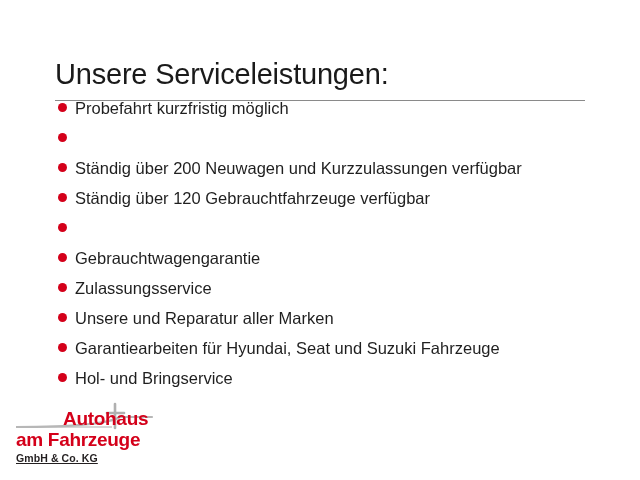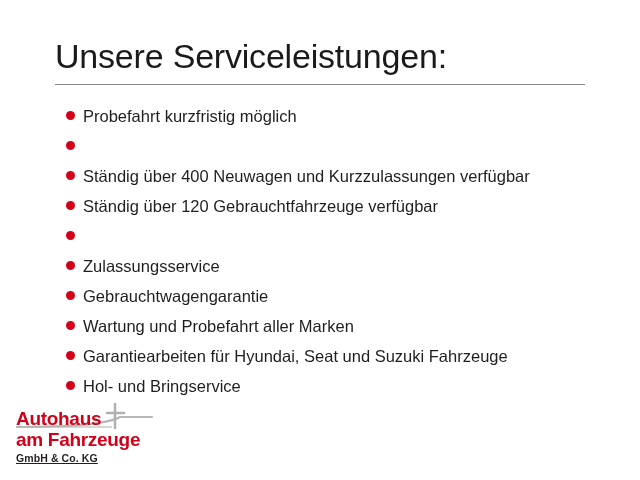--- a/index.html
+++ b/index.html
@@ -22,42 +22,43 @@
   }
 
   
   .title-block {
     position: absolute;
     left: 55px;
     top: 38px;
     width: 530px;
   }
   .slide-title {
-    font-size: 34px;
+    font-size: 29px;
     font-weight: 400;
     color: #1a1a1a;
     letter-spacing: -0.2px;
     line-height: 1.1;
     white-space: nowrap;
+    margin-top: 21px;
   }
   .title-rule {
     margin-top: 9px;
     width: 530px;
     height: 1px;
     background: #8a8a8a;
   }
 
   
   .bullet-list {
     position: absolute;
     left: 58px;
     top: 93px;
     width: 560px;
     list-style: none;
-    margin: 8px;
+    margin: 0;
     padding: 0;
   }
   .bullet-item {
     display: flex;
     align-items: flex-start;
     height: 30px;
     line-height: 30px;
   }
   .bullet-dot {
     flex: 0 0 auto;
@@ -93,21 +94,21 @@
   .logo-line1,
   .logo-line2 {
     position: absolute;
     left: 0;
     font-size: 19px;
     font-weight: bold;
     color: #d4001a;
     letter-spacing: -0.3px;
     white-space: nowrap;
   }
-  .logo-line1 { top: 6px; }
+  .logo-line1 { top: 6px; margin-left: 47px; }
   .logo-line2 { top: 27px; }
   .logo-sub {
     position: absolute;
     left: 0;
     top: 50px;
     font-size: 10.5px;
     font-weight: bold;
     color: #231f20;
     letter-spacing: 0.1px;
     white-space: nowrap;
@@ -127,40 +128,40 @@
   <ul class="bullet-list">
     <li class="bullet-item">
       <span class="bullet-dot"></span>
       <span class="bullet-text">Probefahrt kurzfristig möglich</span>
     </li>
     <li class="bullet-item">
       <span class="bullet-dot"></span>
     </li>
     <li class="bullet-item">
       <span class="bullet-dot"></span>
-      <span class="bullet-text">Ständig über 400 Neuwagen und Kurzzulassungen verfügbar</span>
+      <span class="bullet-text">Ständig über 200 Neuwagen und Kurzzulassungen verfügbar</span>
     </li>
     <li class="bullet-item">
       <span class="bullet-dot"></span>
       <span class="bullet-text">Ständig über 120 Gebrauchtfahrzeuge verfügbar</span>
     </li>
     <li class="bullet-item">
       <span class="bullet-dot"></span>
     </li>
     <li class="bullet-item">
       <span class="bullet-dot"></span>
+      <span class="bullet-text">Gebrauchtwagengarantie</span>
+    </li>
+    <li class="bullet-item">
+      <span class="bullet-dot"></span>
       <span class="bullet-text">Zulassungsservice</span>
     </li>
     <li class="bullet-item">
       <span class="bullet-dot"></span>
-      <span class="bullet-text">Gebrauchtwagengarantie</span>
-    </li>
-    <li class="bullet-item">
-      <span class="bullet-dot"></span>
-      <span class="bullet-text">Wartung und Probefahrt aller Marken</span>
+      <span class="bullet-text">Unsere und Reparatur aller Marken</span>
     </li>
     <li class="bullet-item">
       <span class="bullet-dot"></span>
       <span class="bullet-text">Garantiearbeiten für Hyundai, Seat und Suzuki Fahrzeuge</span>
     </li>
     <li class="bullet-item">
       <span class="bullet-dot"></span>
       <span class="bullet-text">Hol- und Bringservice</span>
     </li>
   </ul>

